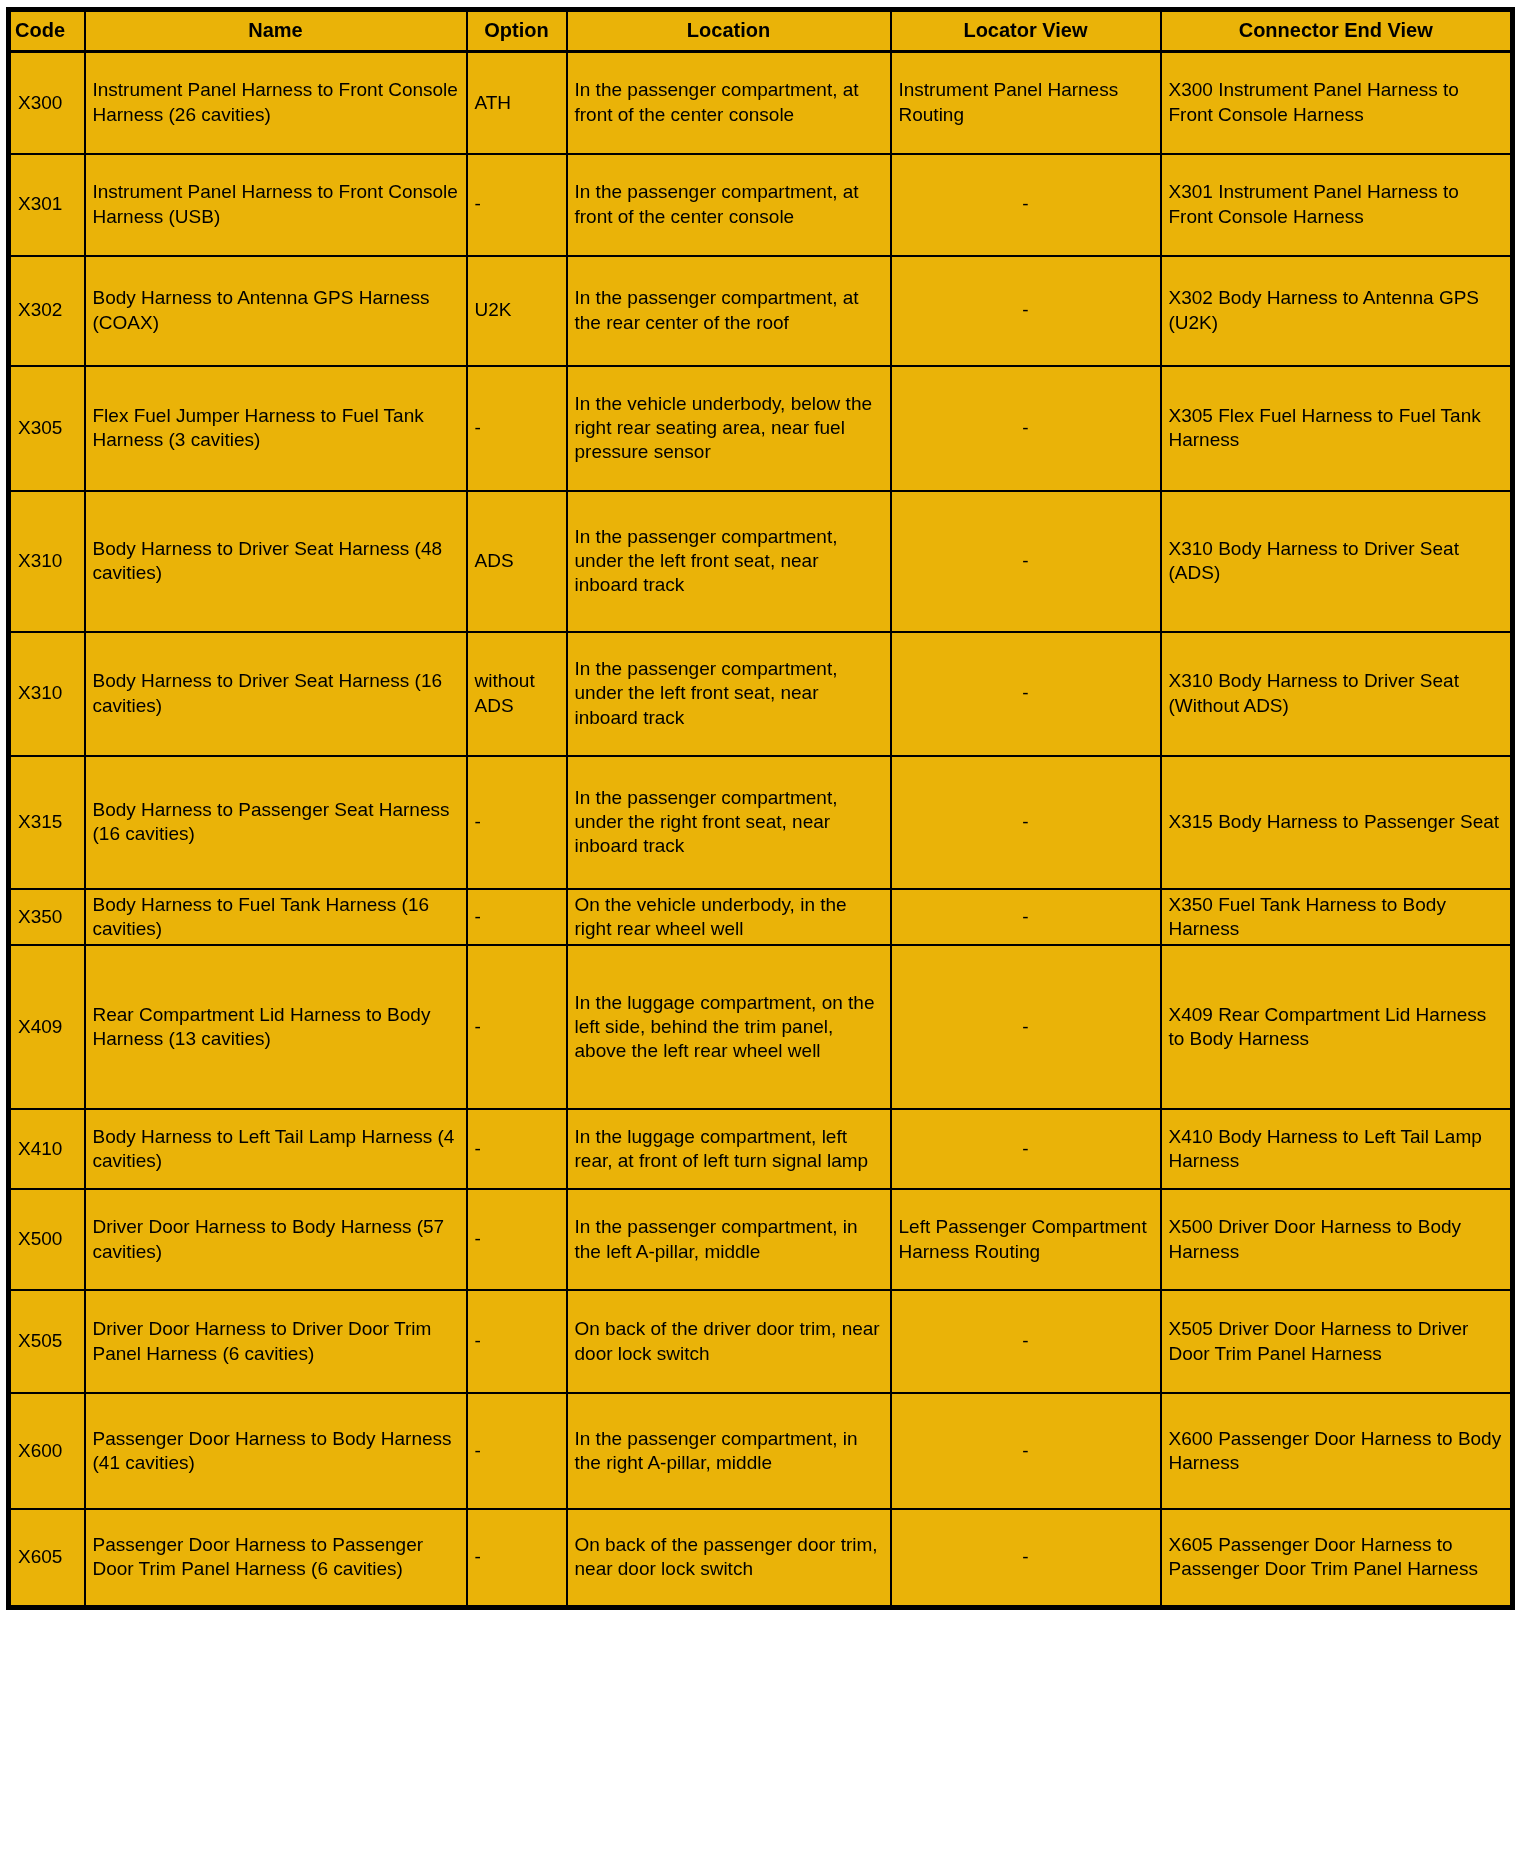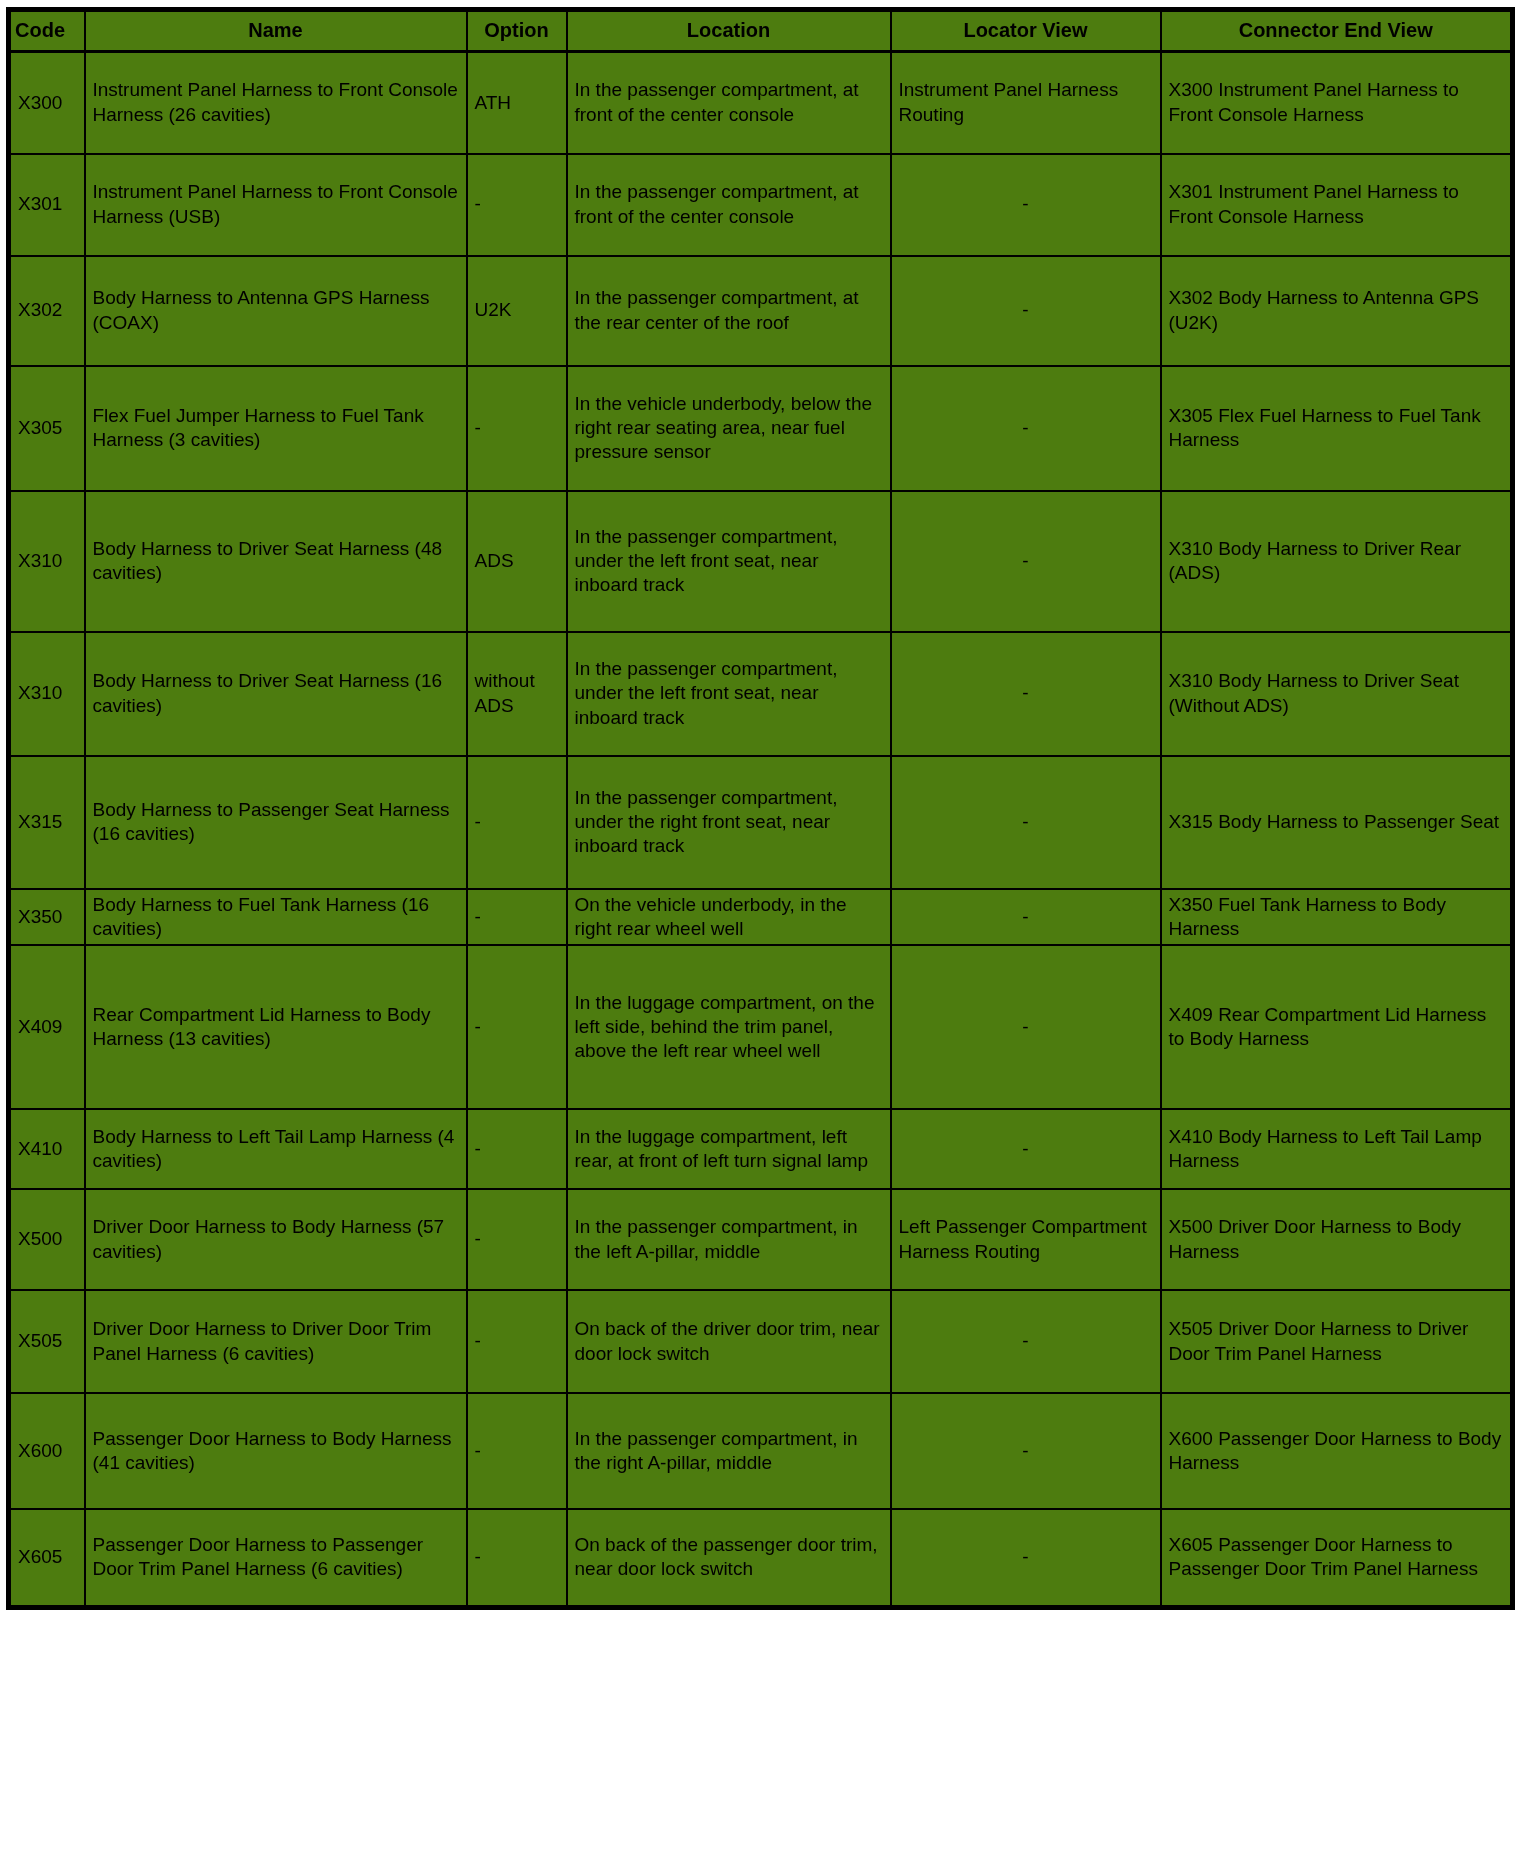--- a/index.html
+++ b/index.html
@@ -3,21 +3,21 @@
 <meta charset="utf-8">
 <style>
   html,body { margin:0; padding:0; background:#ffffff; }
   body { width:1520px; font-family:"Liberation Sans", sans-serif; color:#000; }
   .page { padding:7px 6px; }
   table.connector-table {
     border-collapse:collapse;
     table-layout:fixed;
     border:5px solid #000;
     width:1504px;
-    background:#4d7c0f;
+    background:#eab308;
   }
   th, td {
     border:2px solid #000;
     padding:3px 7px;
     vertical-align:middle;
     font-size:19px;
     line-height:1.28;
     overflow:hidden;
     word-wrap:break-word;
   }
@@ -87,21 +87,21 @@
           <td>In the vehicle underbody, below the right rear seating area, near fuel pressure sensor</td>
           <td class="center">-</td>
           <td>X305 Flex Fuel Harness to Fuel Tank Harness</td>
         </tr>
         <tr style="height: 141px;">
           <td>X310</td>
           <td>Body Harness to Driver Seat Harness (48 cavities)</td>
           <td>ADS</td>
           <td>In the passenger compartment, under the left front seat, near inboard track</td>
           <td class="center">-</td>
-          <td>X310 Body Harness to Driver Rear (ADS)</td>
+          <td>X310 Body Harness to Driver Seat (ADS)</td>
         </tr>
         <tr style="height: 124px;">
           <td>X310</td>
           <td>Body Harness to Driver Seat Harness (16 cavities)</td>
           <td>without ADS</td>
           <td>In the passenger compartment, under the left front seat, near inboard track</td>
           <td class="center">-</td>
           <td>X310 Body Harness to Driver Seat (Without ADS)</td>
         </tr>
         <tr style="height: 133px;">

